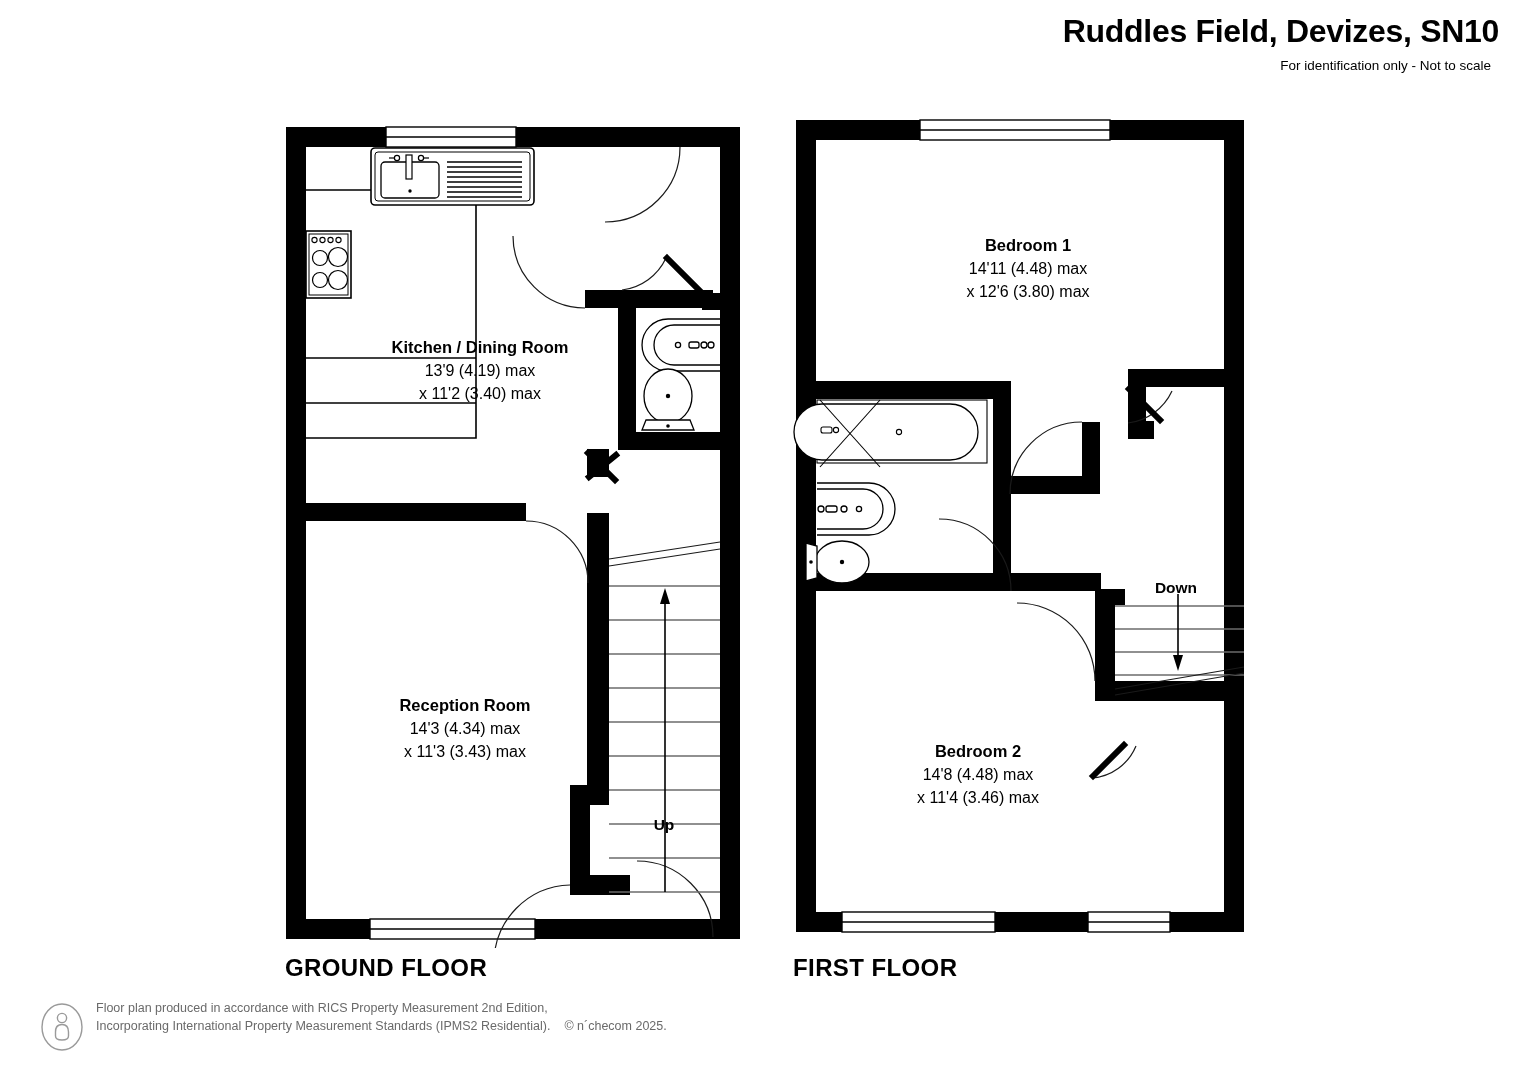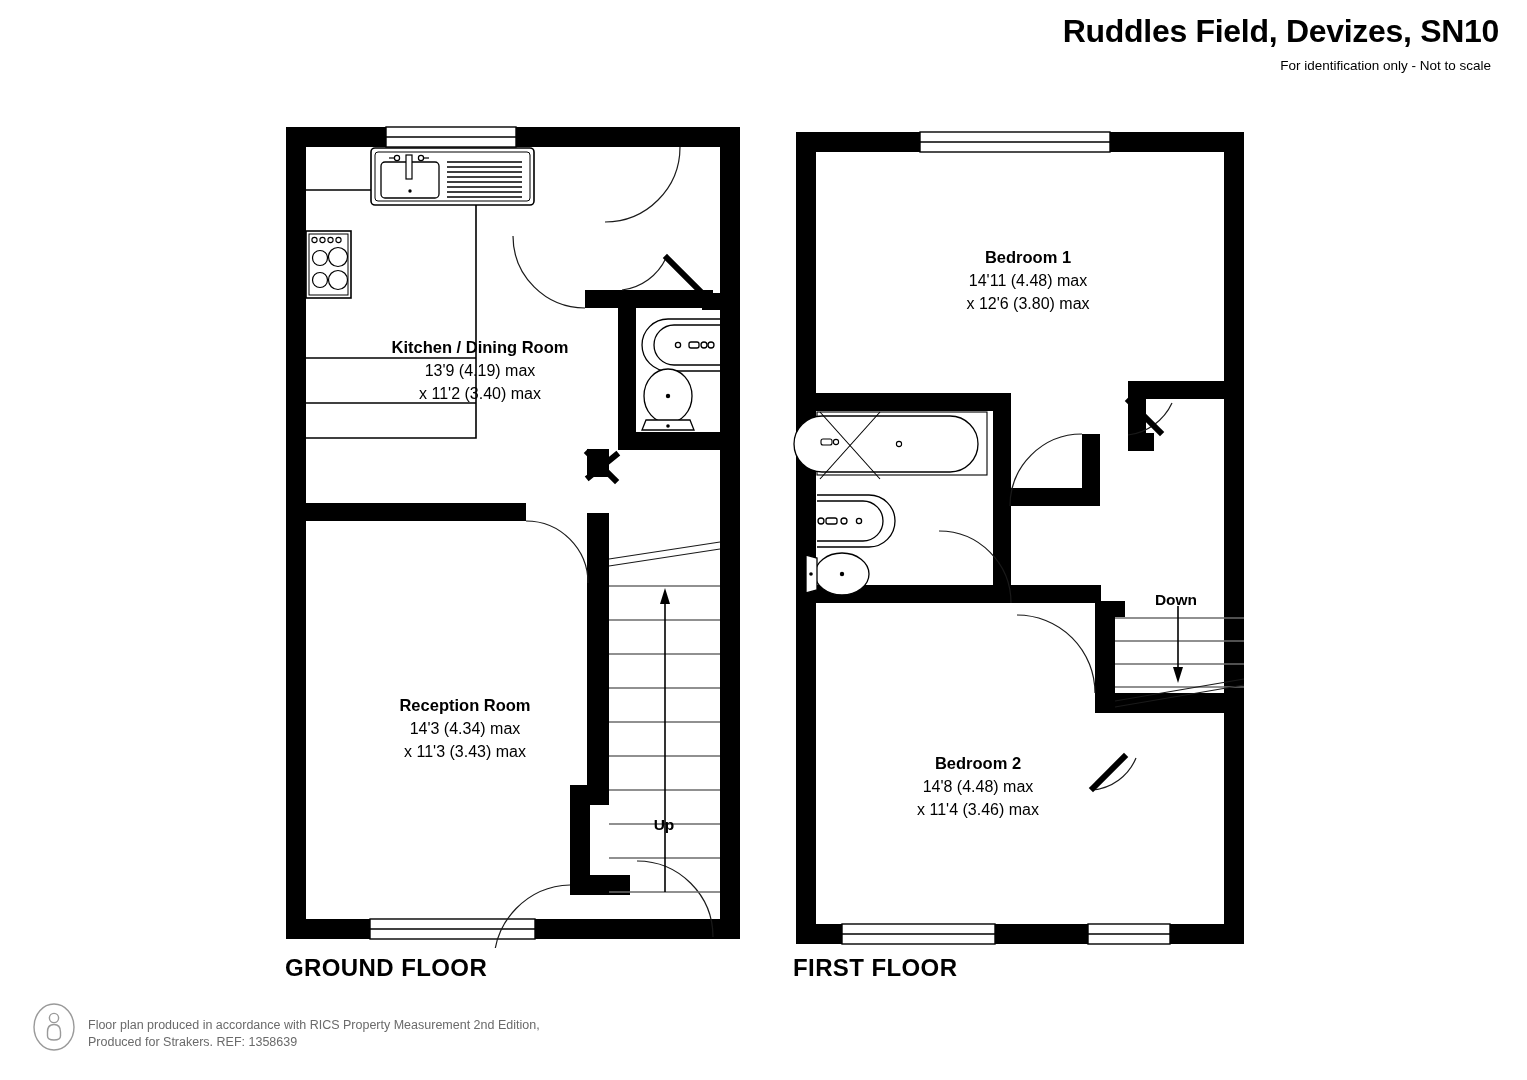--- a/index.html
+++ b/index.html
@@ -49,39 +49,39 @@
     font-size: 13.5px;
     line-height: 1.1;
     margin: 8px;
     white-space: nowrap;
   }
   
   .plan {
     position: absolute;
   }
   #ground-plan { left: 270px; top: 118px; text-decoration: underline; }
-  #first-plan  { left: 780px; top: 123px; }
+  #first-plan  { left: 780px; top: 111px; }
 
   .floor-label {
     position: absolute;
     font-size: 24px;
     font-weight: bold;
     letter-spacing: 0.4px;
     white-space: nowrap;
   }
   #ground-floor-label { left: 285px; top: 954px; }
   #first-floor-label  { left: 793px; top: 954px; }
 
   
   .footer {
     position: absolute;
-    left: 32px;
+    left: 40px;
     top: 1000px;
     display: flex;
-    align-items: flex-end;
+    align-items: flex-start;
   }
   .footer-icon { margin-right: 12px; margin-top: 2px; }
   .footer-text {
     font-size: 12.5px;
     line-height: 1.42;
     color: #6a6a6a;
     white-space: nowrap;
   }
   .footer-text div { white-space: nowrap; }
   .copy { margin-left: 14px; }
@@ -412,17 +412,19 @@
   <div class="footer">
     <div class="footer-icon">
       <svg width="44" height="50" viewBox="0 0 44 50">
         <ellipse cx="22" cy="25" rx="20" ry="23" fill="none" stroke="#9a9a9a" stroke-width="1.4"></ellipse>
         <circle cx="22" cy="16" r="4.6" fill="none" stroke="#9a9a9a" stroke-width="1.4"></circle>
         <path d="M 22 22.5 C 16.5 22.5 15.5 26 15.5 30 L 15.5 34 C 15.5 36.5 17.5 38 22 38 C 26.5 38 28.5 36.5 28.5 34 L 28.5 30 C 28.5 26 27.5 22.5 22 22.5 Z" fill="none" stroke="#9a9a9a" stroke-width="1.4"></path>
       </svg>
     </div>
     <div class="footer-text">
       <div>Floor plan produced in accordance with RICS Property Measurement 2nd Edition,</div>
-      <div>Produced for Strakers.   REF:  1358639</div>
+      <div>
+        <span>Incorporating International Property Measurement Standards (IPMS2 Residential).</span><span class="copy">© n´checom 2025.</span>
+      </div>
     </div>
   </div>
 
 </div>
 
 </body></html>

